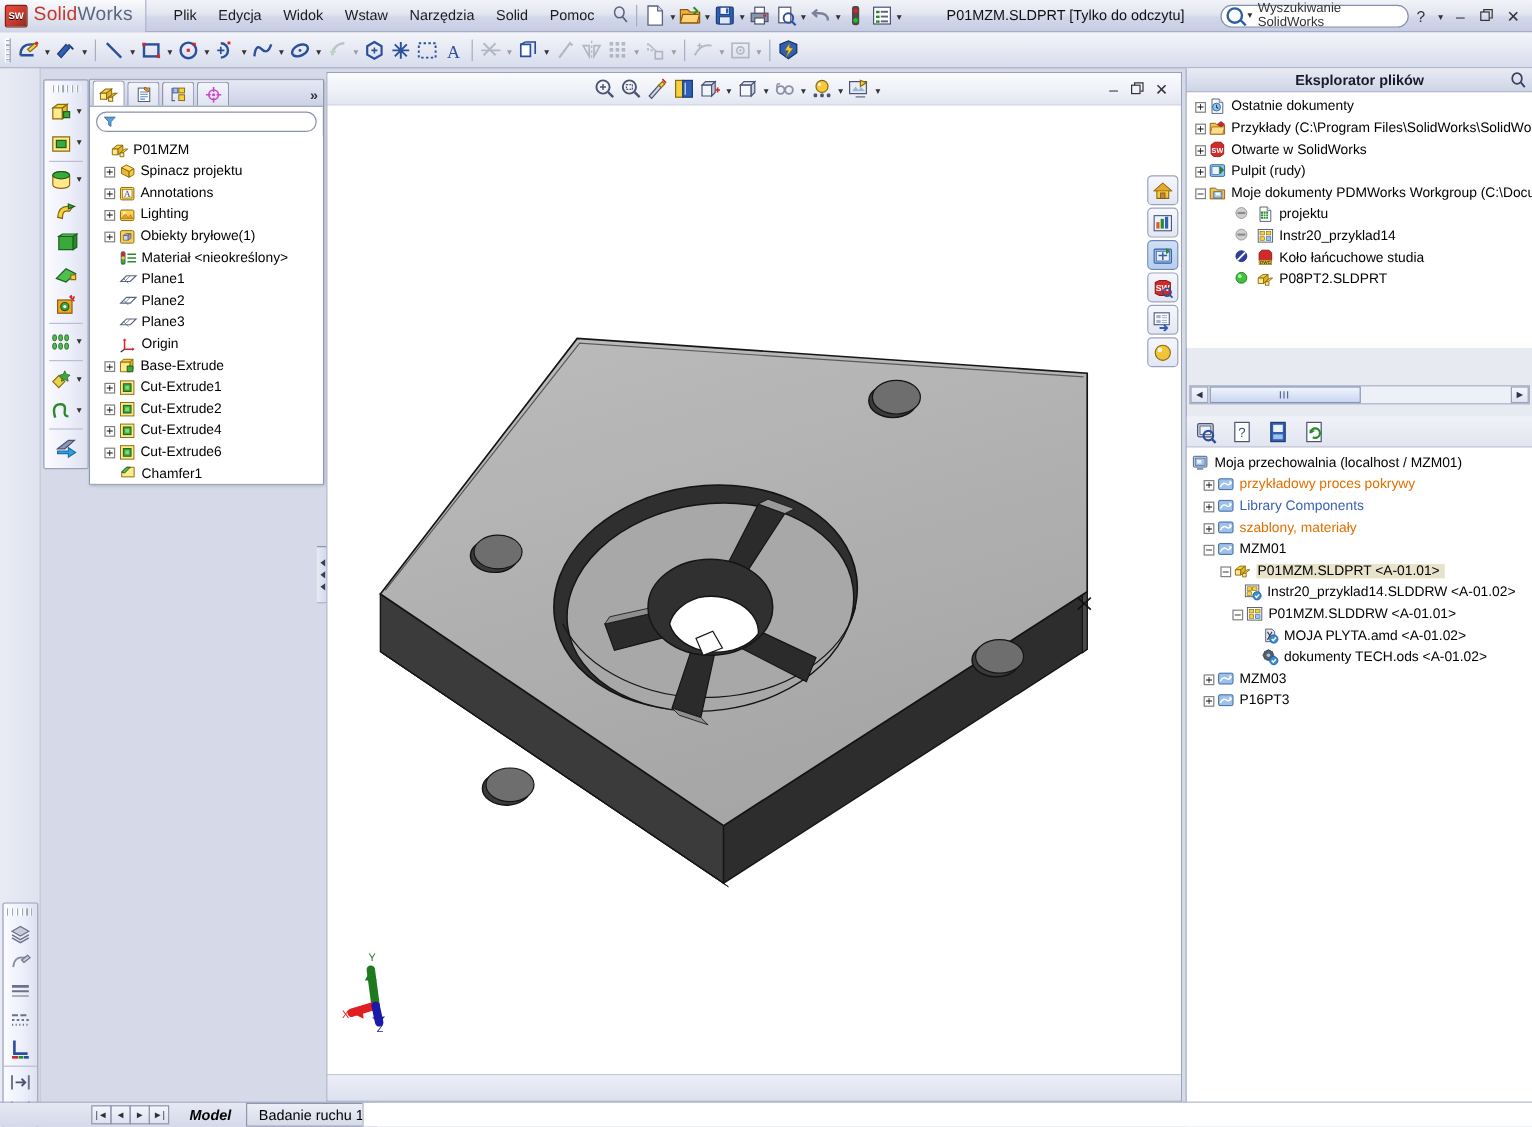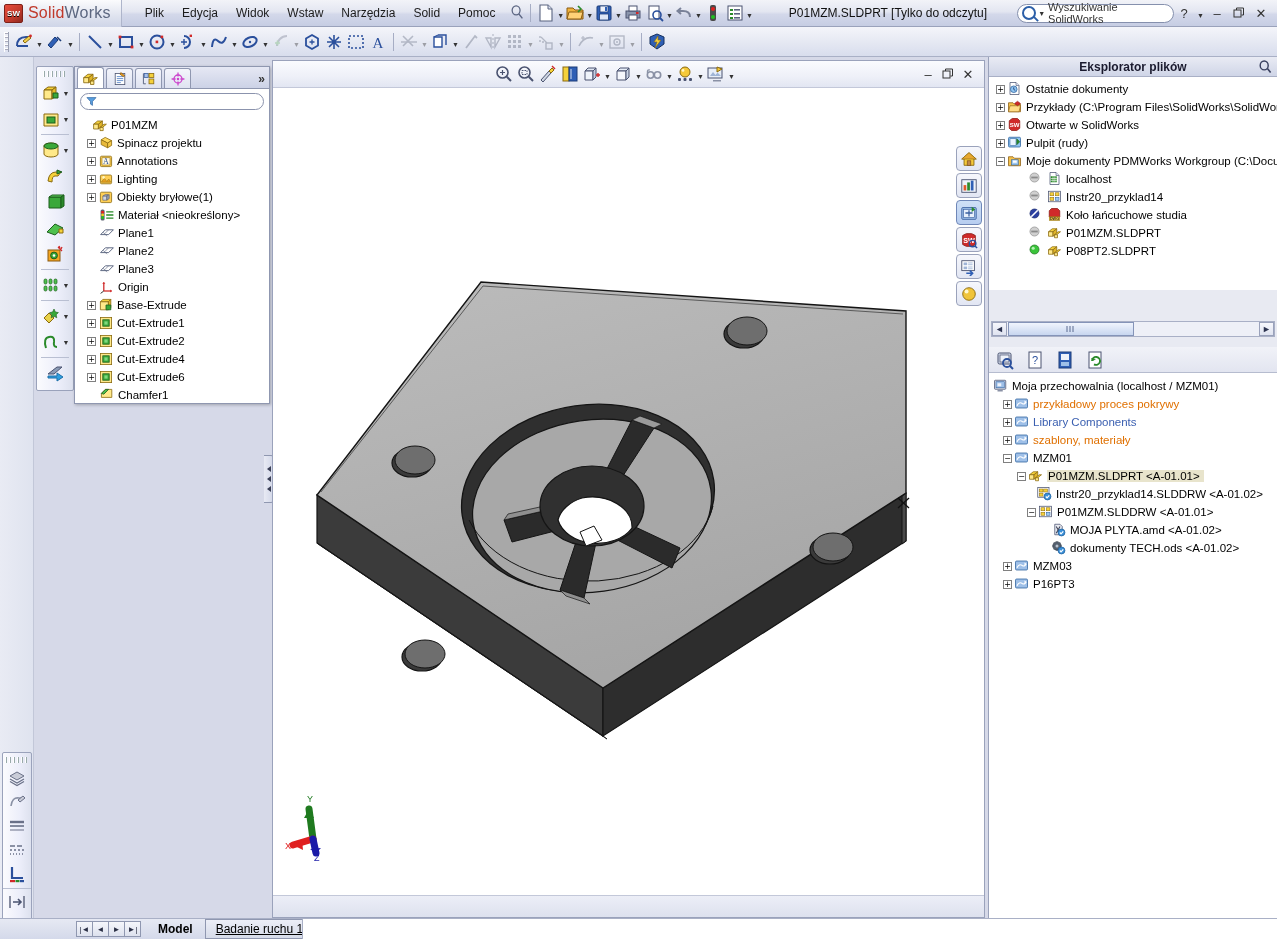--- a/index.html
+++ b/index.html
@@ -259,27 +259,26 @@
     display: flex; align-items: center;
   }
   .navbtns { display:flex; margin-left: 76px; }
   .navbtn {
     width: 17px; height: 16px; border: 1px solid #8f97b0;
     background: linear-gradient(to bottom,#f5f6fb,#dde1ee);
     display:flex;align-items:center;justify-content:center;
     font-size: 8px; color: #2a2f45; margin-right: -1px;
   }
   .tab-model {
-    font-size: 12px; font-weight: bold; color: #000; padding: 2px 10px; margin-left: 8px;
+    font-size: 12px; font-weight: bold; color: #000; padding: 2px 10px; margin-left: 8px; font-style: italic;
   }
   .tab-plain {
     font-size: 12px; color: #000; padding: 2px 10px;
     border: 1px solid #8f97b0; background: linear-gradient(to bottom,#eceef7,#d6dbe9);
     margin-left: 2px;
-    text-decoration: underline;
   }
   .bottom-white {
     position: absolute; left: 302px; right: 0; top: 0; height: 20px; background: #fff;
     border-left: 1px solid #a9b0c6;
   }
 </style>
 </head>
 <body>
 
 <div id="app">
@@ -1295,21 +1294,21 @@
         <span class="ticon">
           <svg width="15" height="15" viewBox="0 0 20 20">
               <path d="M4 2h8l4 4v12H4z" fill="#fff" stroke="#4a5370"></path>
               <path d="M12 2v4h4" fill="#dde3f2" stroke="#4a5370" stroke-width=".8"></path>
               <rect x="5" y="7" width="8" height="8" fill="#2a8a2a"></rect>
               <g stroke="#fff" stroke-width=".8">
                 <path d="M5 10h8M5 12.5h8M8 7v8M10.5 7v8"></path>
               </g>
             </svg>
         </span>
-        <span>localhost</span>
+        <span>projektu</span>
       </div>
       <div class="rrow" style="padding-left:36px">
         <span class="ticon">
           <svg width="13" height="13" viewBox="0 0 20 20">
               <circle cx="10" cy="10" r="7" fill="#cfcfcf" stroke="#8a8a8a"></circle>
               <rect x="5" y="8.6" width="10" height="2.8" fill="#8a8a8a"></rect>
             </svg>
         </span>
         <span class="ticon">
           <svg width="15" height="15" viewBox="0 0 20 20">
@@ -1330,38 +1329,20 @@
             </svg>
         </span>
         <span class="ticon">
           <svg width="15" height="15" viewBox="0 0 20 20">
               <path d="M3 5l3-3h8l3 3v8l-3 3H6l-3-3z" fill="#d02a2a" stroke="#8a1a14"></path>
               <rect x="3" y="13" width="14" height="5" fill="#f5c93a" stroke="#8a6a10" stroke-width=".7"></rect>
               <text x="10" y="17.4" font-size="5" font-weight="bold" text-anchor="middle" fill="#333" font-family="Liberation Sans, sans-serif">DWG</text>
             </svg>
         </span>
         <span>Koło łańcuchowe studia</span>
-      </div>
-      <div class="rrow" style="padding-left:36px">
-        <span class="ticon">
-          <svg width="13" height="13" viewBox="0 0 20 20">
-              <circle cx="10" cy="10" r="7" fill="#cfcfcf" stroke="#8a8a8a"></circle>
-              <rect x="5" y="8.6" width="10" height="2.8" fill="#8a8a8a"></rect>
-            </svg>
-        </span>
-        <span class="ticon">
-          <svg width="15" height="15" viewBox="0 0 20 20">
-              <path d="M2 9l5-4h6l-5 4z" fill="#f5d13a" stroke="#8a6a10"></path>
-              <path d="M2 9h6v6H2z" fill="#ffe98a" stroke="#8a6a10"></path>
-              <path d="M8 9l5-4v6l-5 4z" fill="#e0b52a" stroke="#8a6a10"></path>
-              <path d="M10 13l5-4h3l-5 4z" fill="#f5d13a" stroke="#8a6a10"></path>
-              <path d="M10 13h4v4h-4z" fill="#ffe98a" stroke="#8a6a10"></path>
-            </svg>
-        </span>
-        <span>P01MZM.SLDPRT</span>
       </div>
       <div class="rrow" style="padding-left:36px">
         <span class="ticon">
           <svg width="13" height="13" viewBox="0 0 20 20">
               <circle cx="10" cy="10" r="7" fill="#3ac43a" stroke="#1d6b1d"></circle>
               <circle cx="8" cy="8" r="2.4" fill="#b6f0b6"></circle>
             </svg>
         </span>
         <span class="ticon">
           <svg width="15" height="15" viewBox="0 0 20 20">

